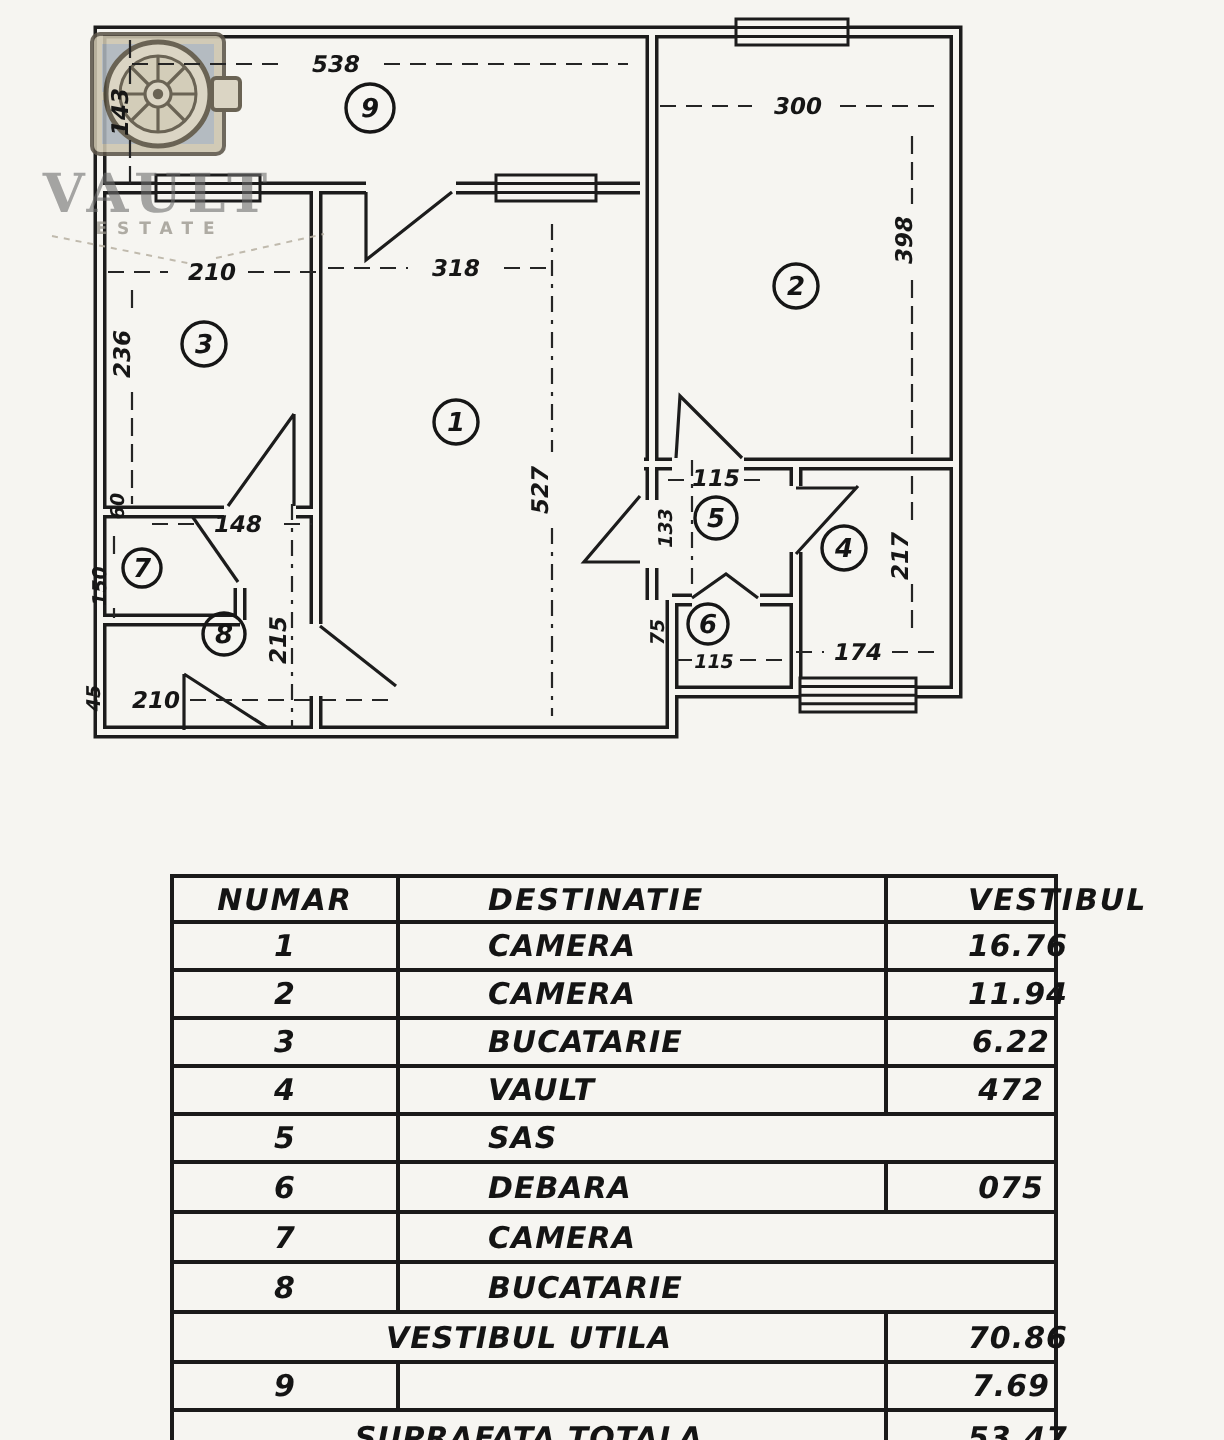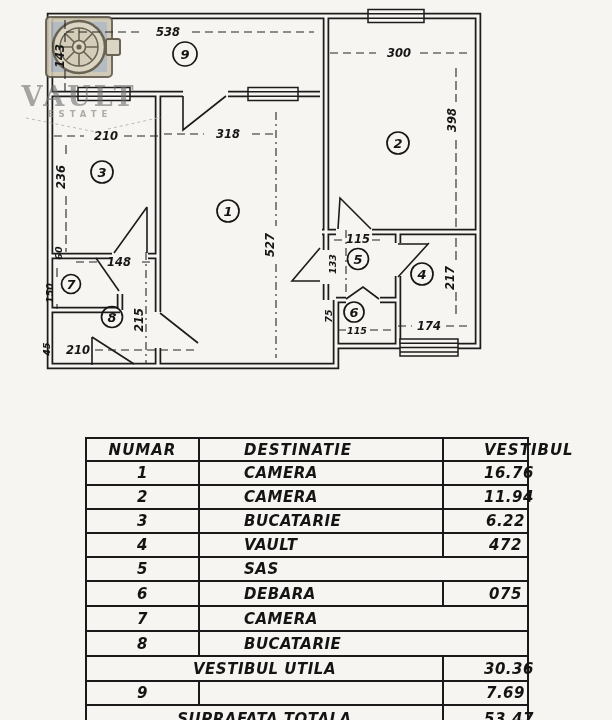--- a/index.html
+++ b/index.html
@@ -249,21 +249,21 @@
       <div class="c">7</div>
       <div class="c dest">CAMERA</div>
     </div>
     <div class="trow h23">
       <div class="c">8</div>
       <div class="c dest">BUCATARIE</div>
     </div>
 
     <div class="trow h23">
       <div class="c merged">VESTIBUL UTILA</div>
-      <div class="c">30.36</div>
+      <div class="c">70.86</div>
     </div>
     <div class="trow h22">
       <div class="c">9</div>
       <div class="c dest"></div>
       <div class="c">7.69</div>
     </div>
     <div class="trow h26">
       <div class="c merged">SUPRAFATA TOTALA</div>
       <div class="c">53.47</div>
     </div>

